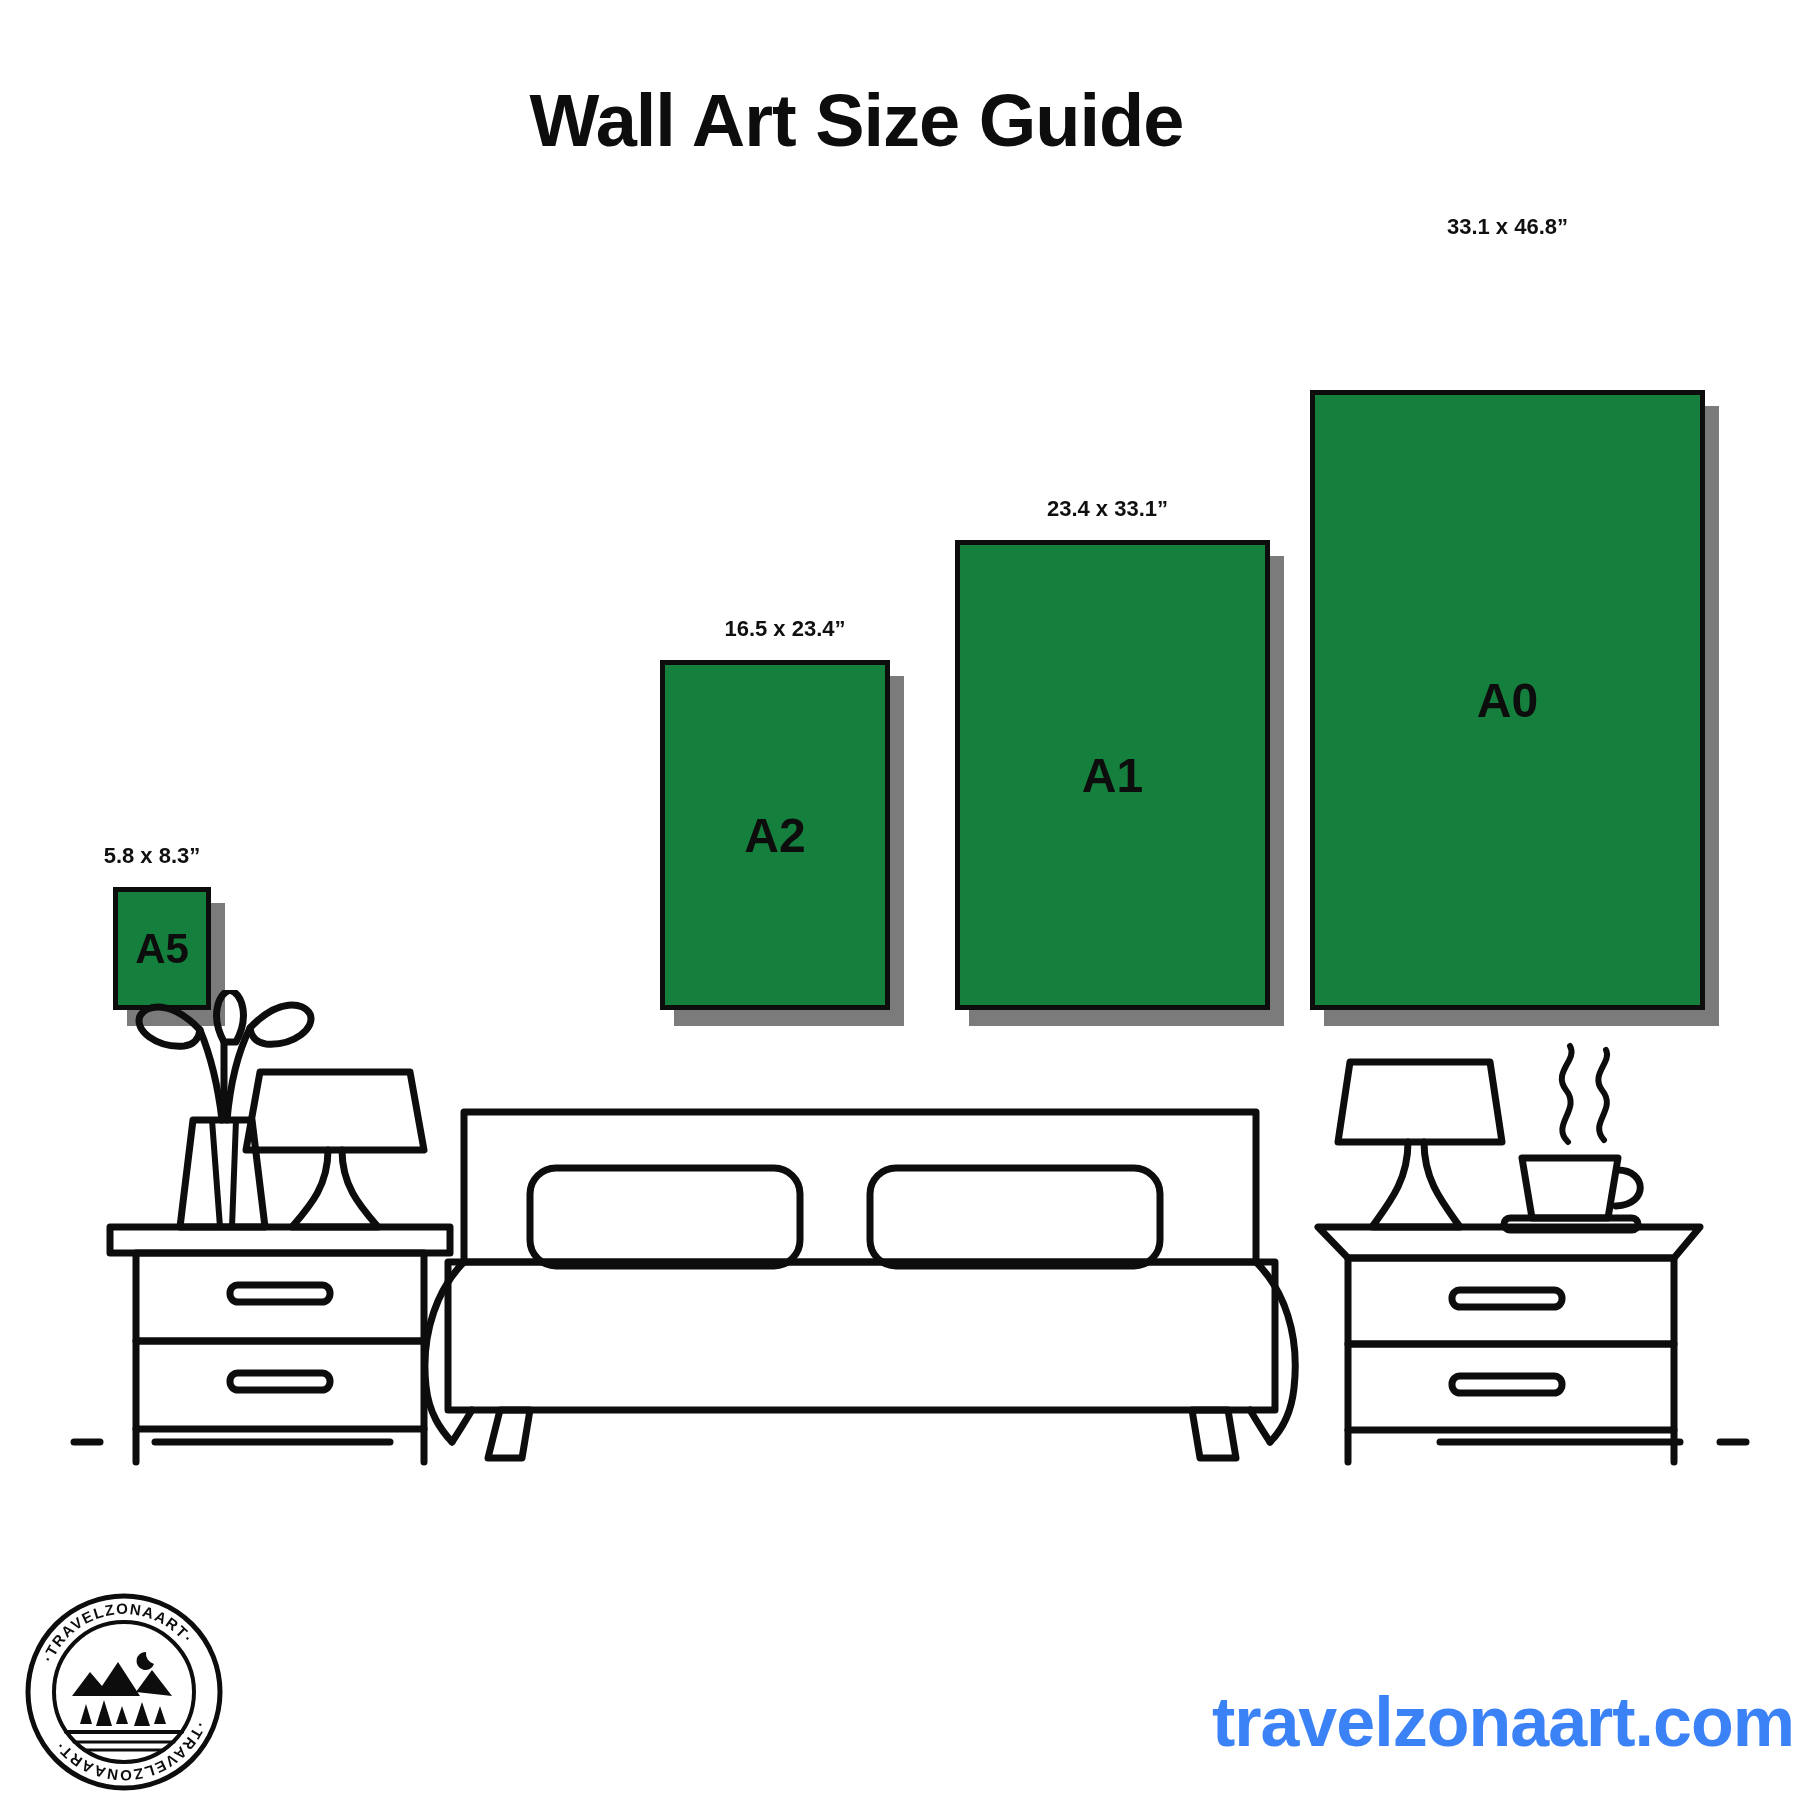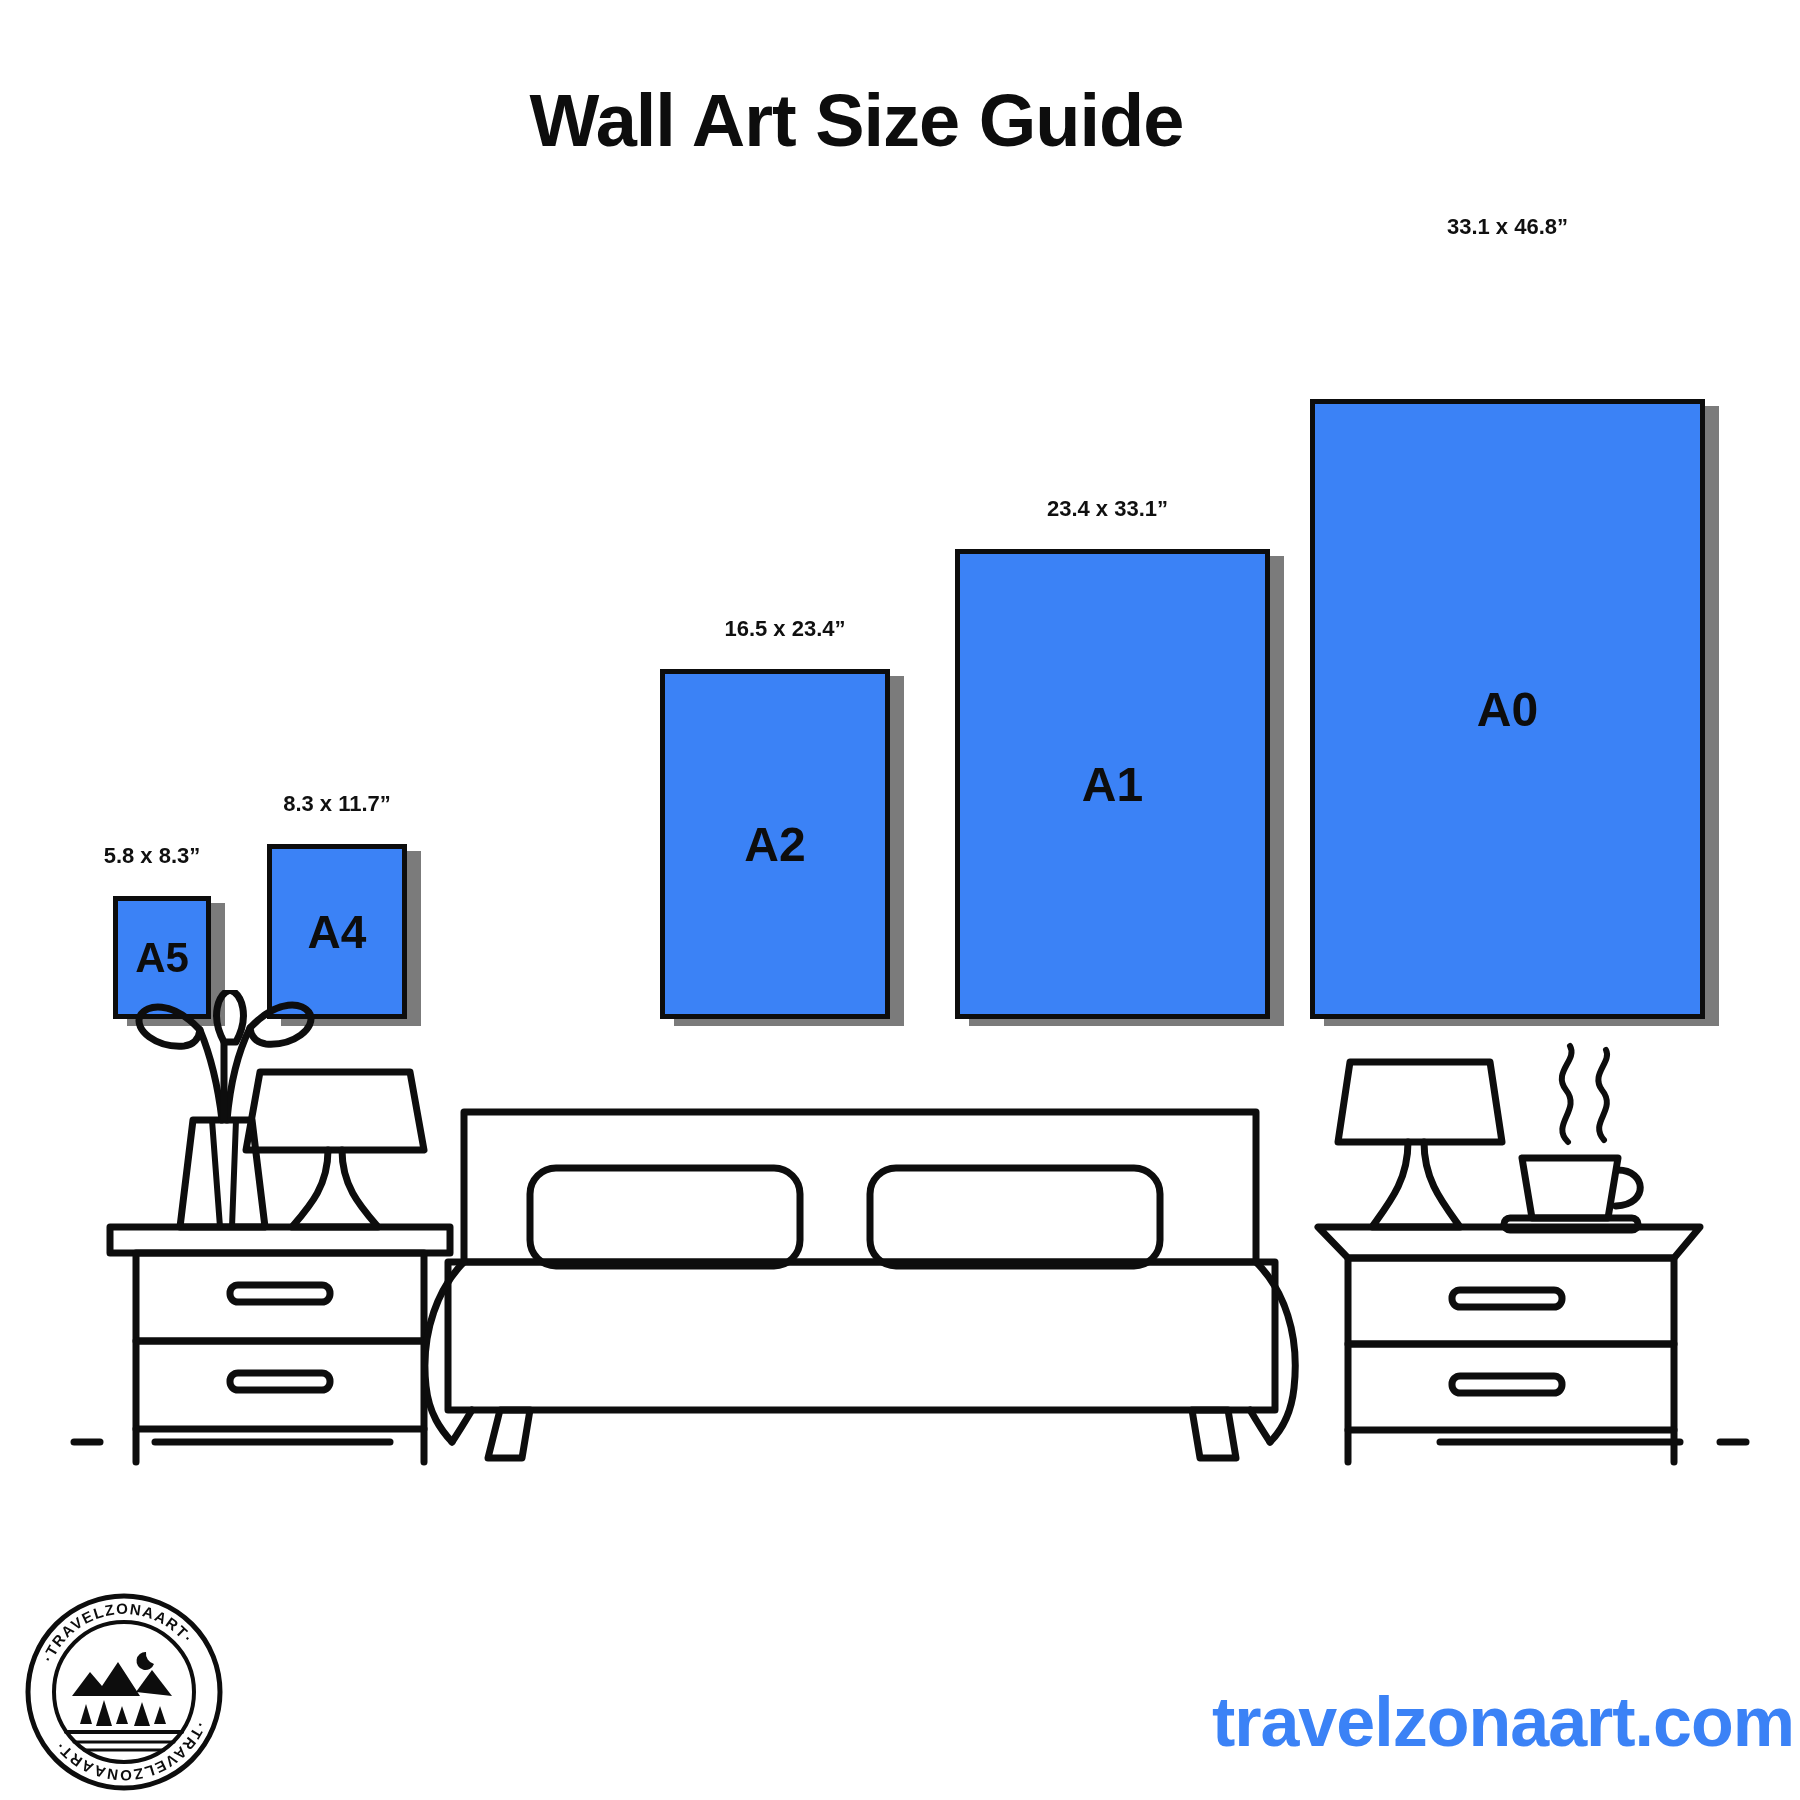--- a/index.html
+++ b/index.html
@@ -60,26 +60,26 @@
     position: absolute;
     background: #7b7b7b;
     left: 14px;
     top: 16px;
     width: 100%;
     height: 100%;
   }
   .frame {
     position: absolute;
     left: 0;
-    top: 9px;
+    top: 0;
     width: 100%;
     height: 100%;
     box-sizing: border-box;
     border: 5px solid #0d0d0d;
-    background: #3b82f6;
+    background: #15803d;
     display: flex;
     align-items: center;
     justify-content: center;
   }
   .frame-label {
     font-size: 40px;
     font-weight: bold;
     color: #0d0d0d;
     letter-spacing: 0px;
   }
@@ -131,29 +131,20 @@
   <div class="size-item" style="left:103px; width:98px; height:123px;">
     <div class="size-dim" style="top:-44px;">5.8 x 8.3”</div>
     <div class="frame-wrap" style="width:98px;height:123px;margin-left:10px;">
       <div class="shadow"></div>
       <div class="frame">
         <span class="frame-label lab-a5">A5</span>
       </div>
     </div>
   </div>
 
-  <div class="size-item" style="left:267px; width:140px; height:175px;">
-    <div class="size-dim" style="top:-44px;">8.3 x 11.7”</div>
-    <div class="frame-wrap" style="width:140px;height:175px;">
-      <div class="shadow"></div>
-      <div class="frame">
-        <span class="frame-label lab-a4">A4</span>
-      </div>
-    </div>
-  </div>
 
 
   <div class="size-item" style="left:660px; width:250px; height:350px;">
     <div class="size-dim" style="top:-44px;">16.5 x 23.4”</div>
     <div class="frame-wrap" style="width:230px;height:350px;text-decoration:underline;">
       <div class="shadow"></div>
       <div class="frame">
         <span class="frame-label lab-a2">A2</span>
       </div>
     </div>

